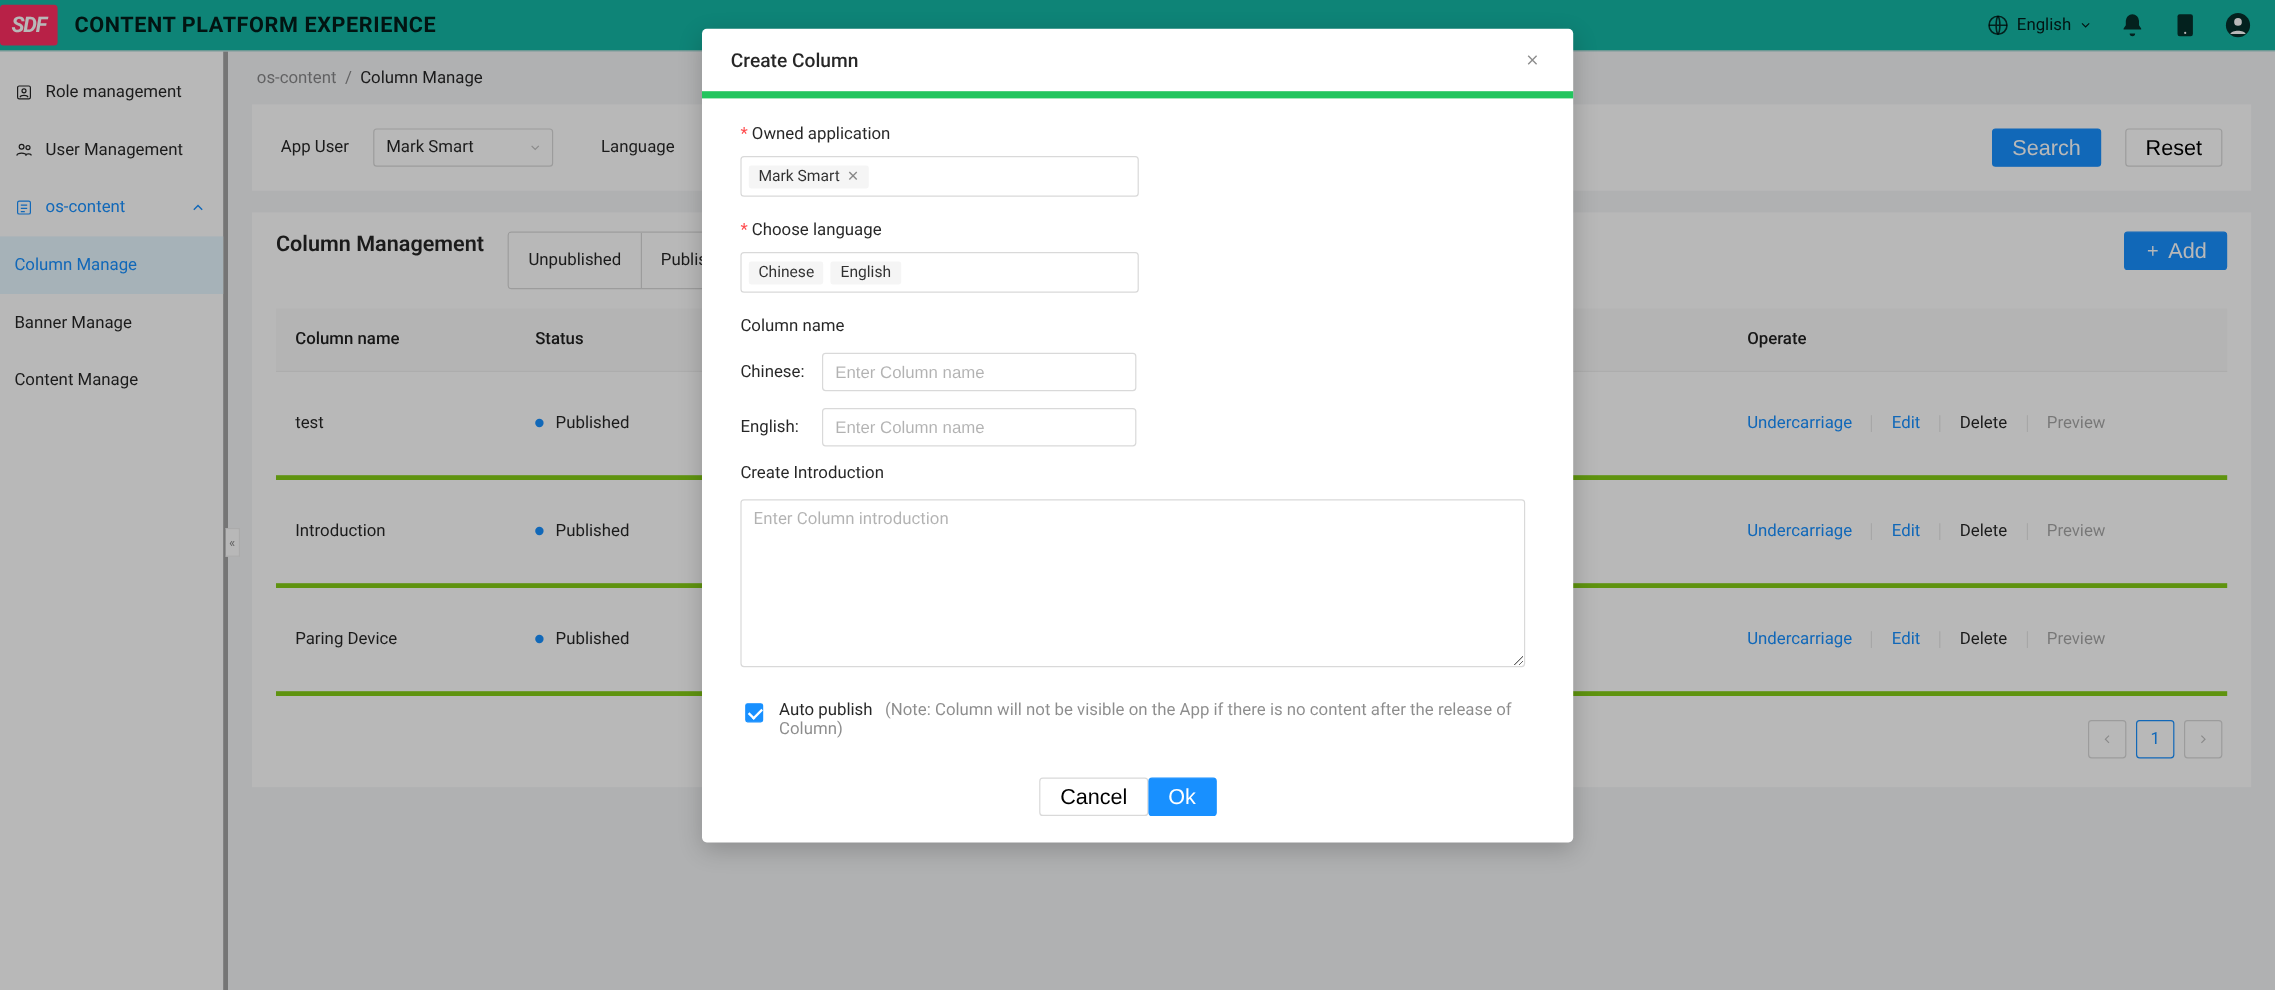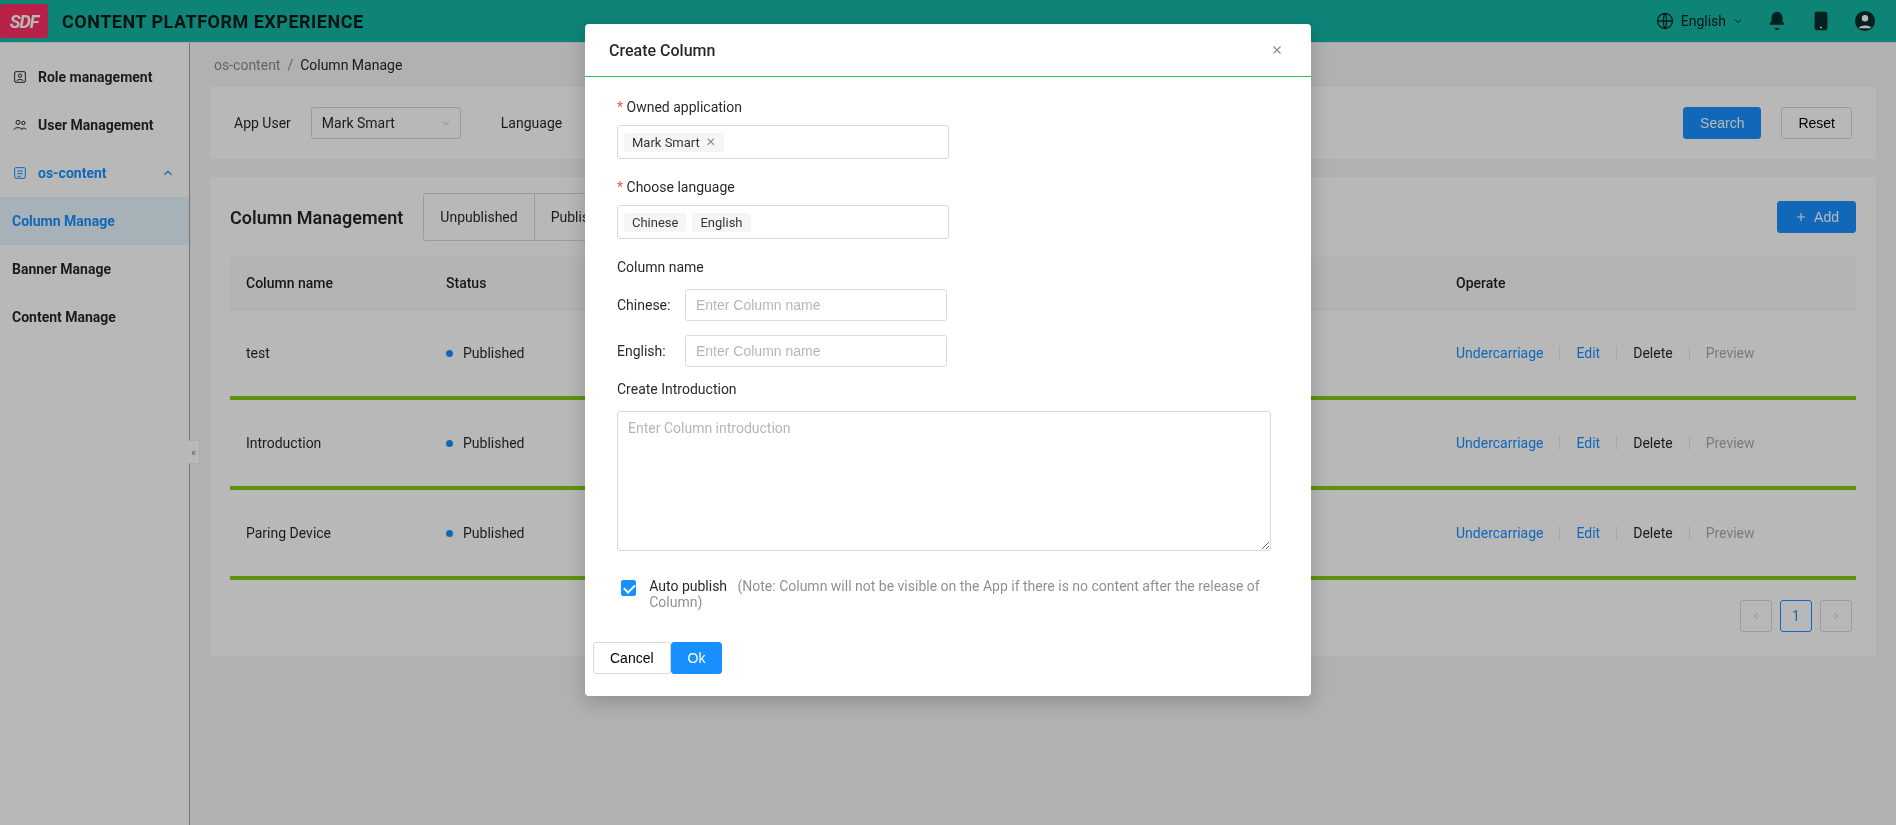--- a/index.html
+++ b/index.html
@@ -47,24 +47,23 @@
   .icon-btn { width: 22px; height: 22px; display: flex; align-items: center; justify-content: center; cursor: pointer; }
   svg.header-ic { width: 22px; height: 22px; fill: rgba(0,0,0,0.75); }
   svg.globe-ic { width: 20px; height: 20px; fill: none; stroke: rgba(0,0,0,0.75); stroke-width: 1.6; }
   .chev-down { width: 12px; height: 12px; }
 
   
   .body-row { display: flex; height: calc(825px - 43px); }
   .sidebar {
     width: 190px;
     background: #fff;
-    border-right: 1px solid #a3a3a3;
+    border-right: 4px solid #a3a3a3;
     padding-top: 10px;
     flex-shrink: 0;
-    font-weight: bold;
   }
   .collapse-handle {
     position: absolute;
     left: 188px;
     top: 440px;
     width: 12px; height: 24px;
     background: #fff;
     border: 1px solid #eee;
     border-left: none;
     display: flex; align-items: center; justify-content: center;
@@ -134,33 +133,33 @@
     width: 12px; height: 12px; color: rgba(0,0,0,0.25);
   }
   .spacer { flex: 1; }
   .btn {
     height: 32px;
     padding: 0 16px;
     border-radius: 3px;
     border: 1px solid #d9d9d9;
     background: #fff;
     cursor: pointer;
-    font-size: 14px;
+    font-size: 18px;
     display: inline-flex; align-items: center;
   }
   .btn.primary {
     background: #1890ff; border-color: #1890ff; color: #fff;
   }
   .panel {
     background: #fff;
     margin: 0 20px;
     padding: 16px 20px 24px 20px;
   }
   .panel-head {
-    display: flex; align-items: center;
+    display: flex; align-items: flex-start;
     margin-bottom: 16px;
     gap: 20px;
   }
   .panel-title { font-size: 18px; font-weight: 600; }
   .tabs {
     display: inline-flex;
     border: 1px solid #d9d9d9;
     border-radius: 3px;
     overflow: hidden;
     height: 48px;
@@ -249,21 +248,21 @@
     left: 50%; top: 24px;
     transform: translateX(-50%);
     width: 726px;
     background: #fff;
     border-radius: 4px;
     box-shadow: 0 6px 20px rgba(0,0,0,0.2);
     display: flex; flex-direction: column;
   }
   .modal-head {
     padding: 16px 24px;
-    border-bottom: 1px solid #22c55e;
+    border-bottom: 6px solid #22c55e;
     display: flex; align-items: center;
   }
   .modal-title { font-size: 16px; font-weight: 500; }
   .modal-close {
     margin-left: auto; cursor: pointer;
     width: 20px; height: 20px;
     display: flex; align-items: center; justify-content: center;
     color: rgba(0,0,0,0.45);
   }
   .modal-body { padding: 22px 32px 8px 32px; }
@@ -319,21 +318,21 @@
     position: absolute;
     left: 4px; top: 1px;
     width: 5px; height: 9px;
     border: solid #fff;
     border-width: 0 2px 2px 0;
     transform: rotate(45deg);
   }
   .note { color: rgba(0,0,0,0.45); }
   .modal-foot {
     padding: 14px 24px 22px 8px;
-    display: flex; justify-content: flex-start; 
+    display: flex; justify-content: center; 
   }
 </style>
 </head>
 <body>
 
 <div class="header">
   <div class="logo">SDF</div>
   <div class="platform-title">CONTENT PLATFORM EXPERIENCE</div>
   <div class="header-spacer"></div>
   <div class="header-right">

